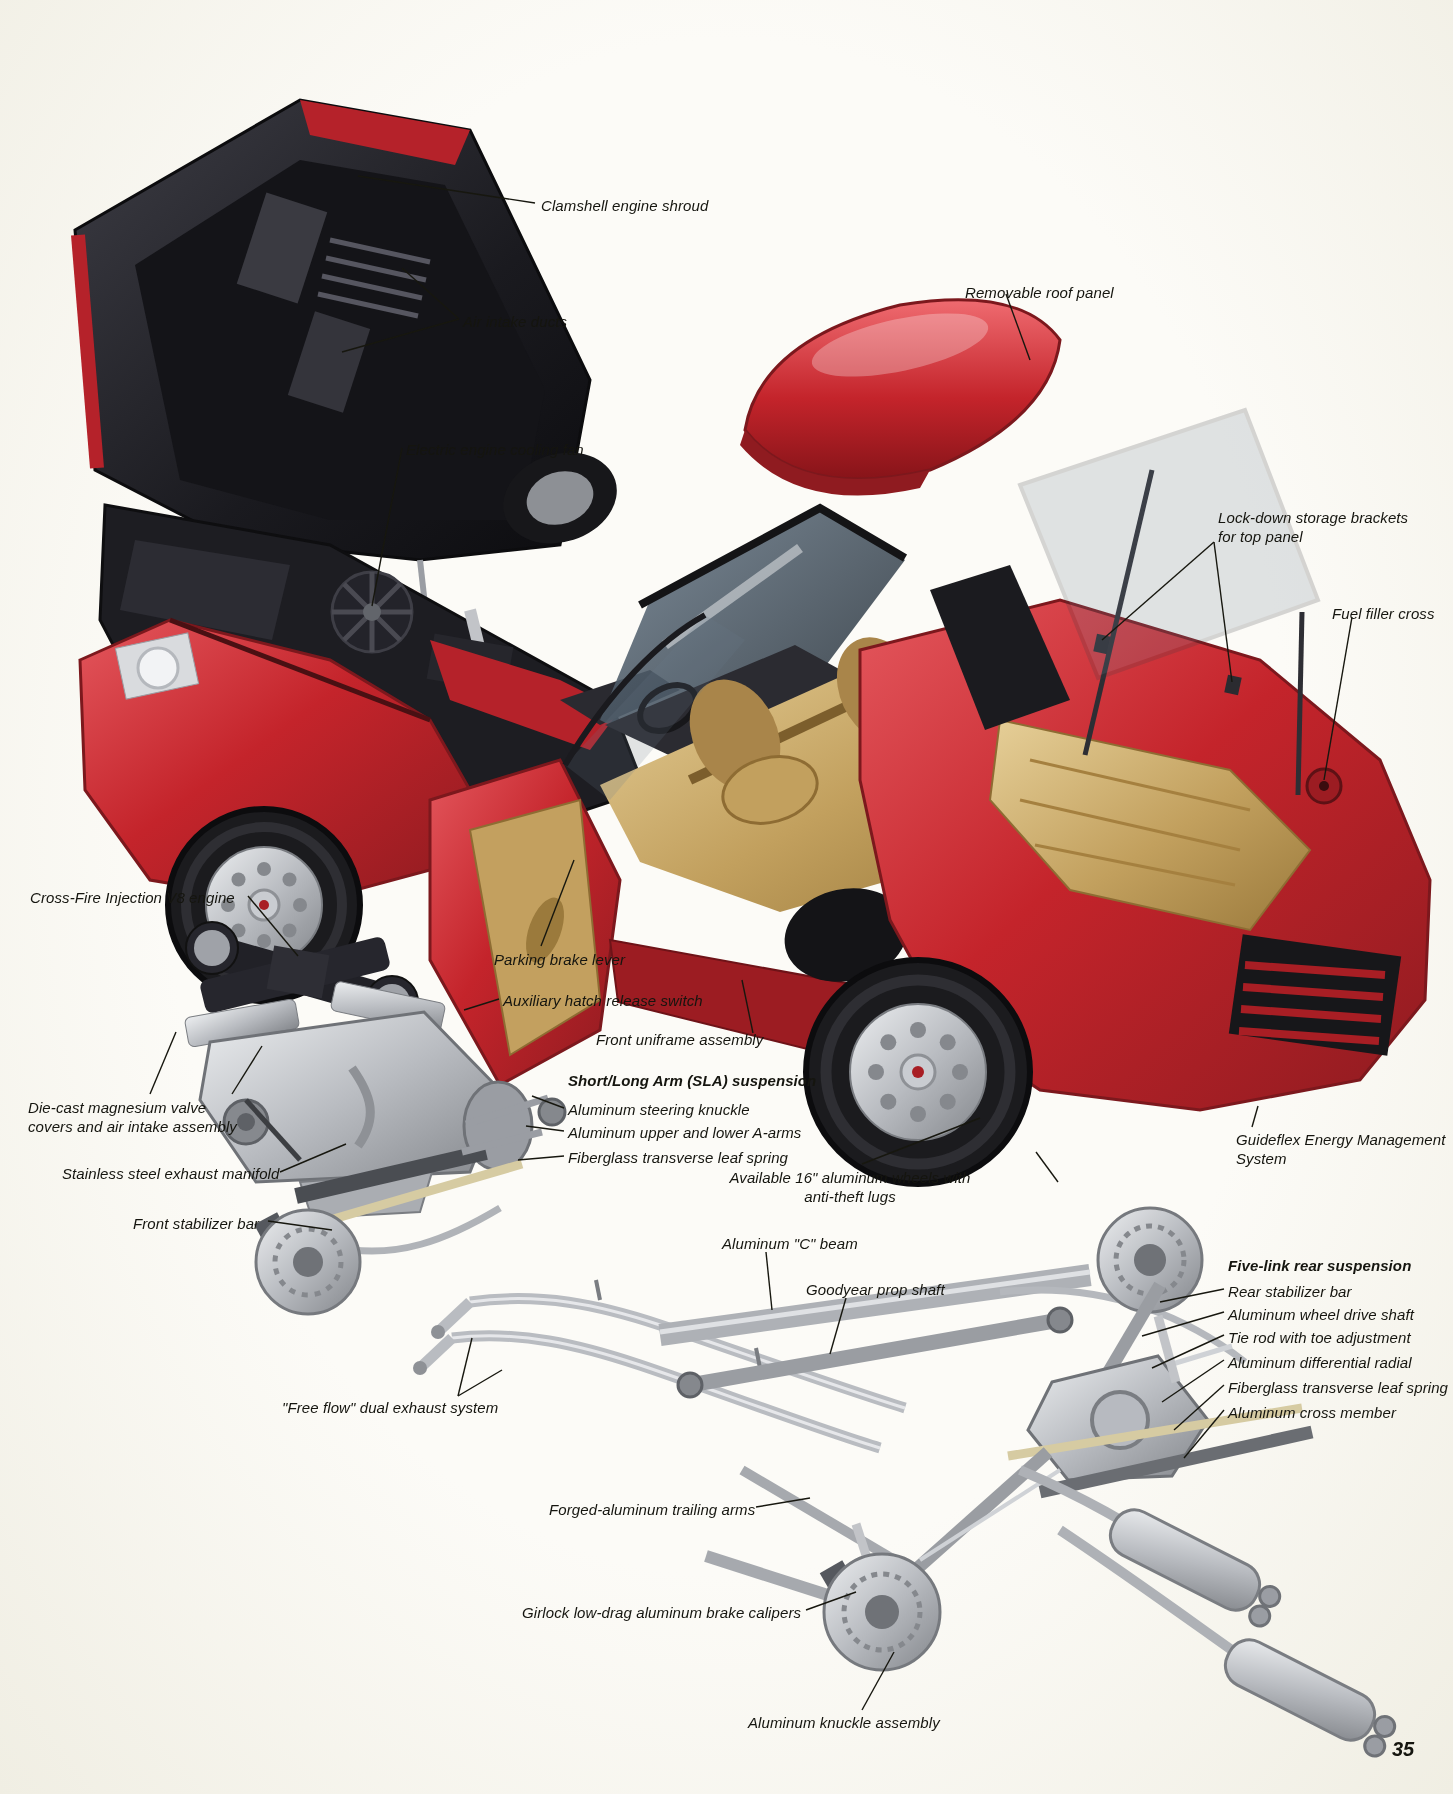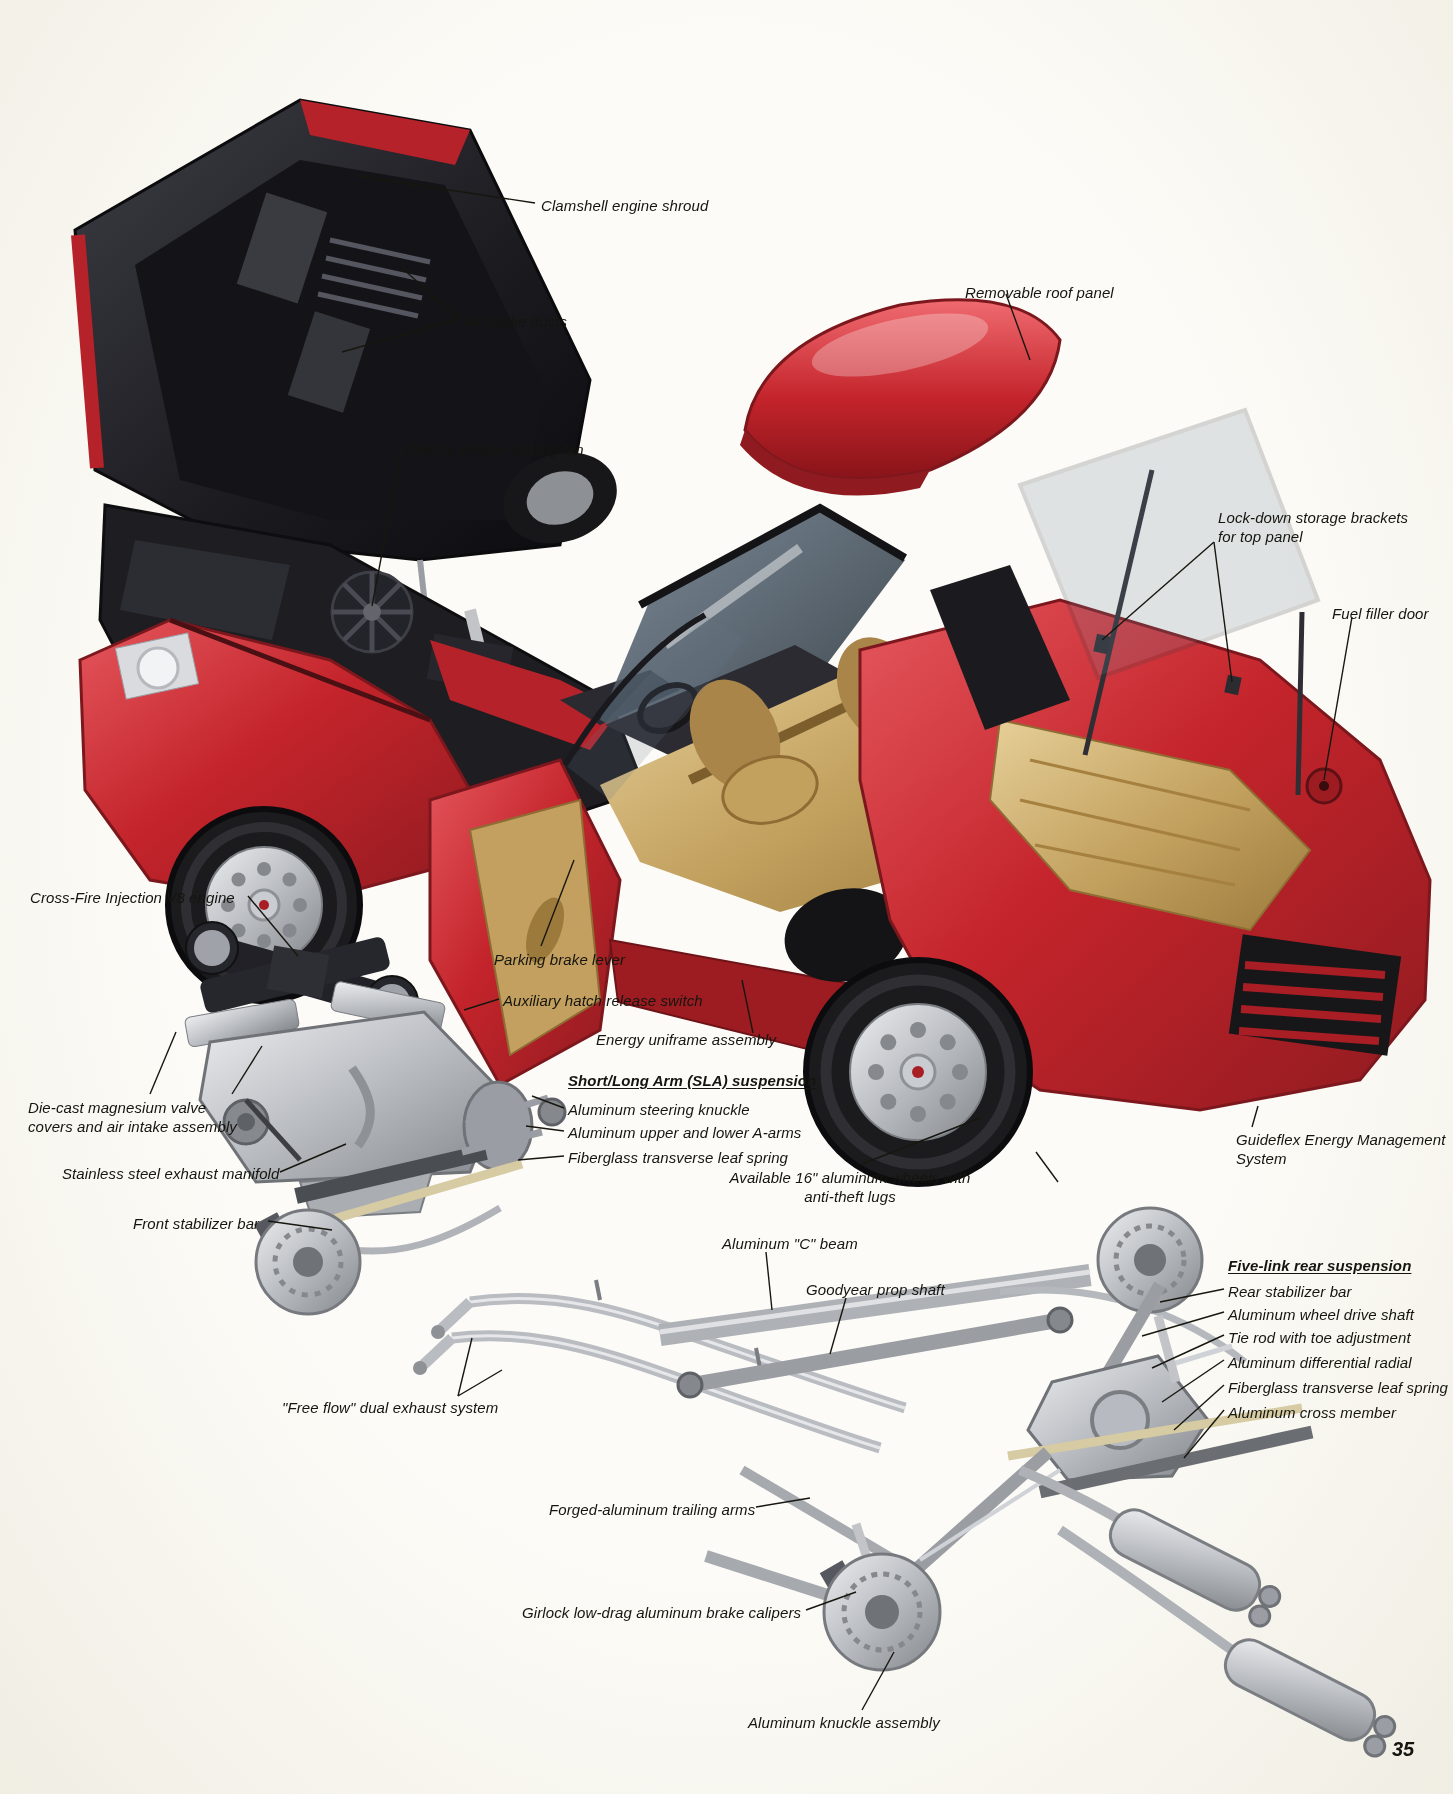--- a/index.html
+++ b/index.html
@@ -2,21 +2,21 @@
 <html><head>
 <meta charset="utf-8">
 <style>
   html,body{margin:0;padding:0;background:#d8d6cc;}
   .page{position:relative;width:1453px;height:1794px;margin:0 auto;overflow:hidden;
         background:radial-gradient(ellipse at 50% 45%, #fcfbf7 55%, #f0eee3 100%);
         font-family:"Liberation Sans", sans-serif;}
   svg.art{position:absolute;left:0;top:0;width:1453px;height:1794px;}
   .callout{position:absolute;font-style:italic;font-size:15px;line-height:1.28;
            color:#15150f;letter-spacing:.1px;white-space:pre-line;}
-  .callout.heading{font-weight:700;text-decoration:underline;text-underline-offset:2px;}
+  .callout.heading{font-weight:700;text-underline-offset:2px;}
   .callout.center{text-align:center;}
   .page-num{position:absolute;left:1392px;top:1738px;font-style:italic;font-weight:700;
             font-size:20px;color:#15150f;}
 </style>
 </head>
 <body>
 
 <div class="page">
 
 <svg class="art" viewBox="0 0 1453 1794">
@@ -322,25 +322,25 @@
     <line x1="862" y1="1710" x2="894" y2="1652"></line>
   </g>
 </svg>
 
 <div class="callout" style="left:541px;top:196px">Clamshell engine shroud</div>
 <div class="callout" style="left:463px;top:312px">Air intake ducts</div>
 <div class="callout" style="left:965px;top:283px">Removable roof panel</div>
 <div class="callout" style="left:406px;top:440px">Electric engine cooling fan</div>
 <div class="callout" style="left:1218px;top:508px">Lock-down storage brackets
 for top panel</div>
-<div class="callout" style="left:1332px;top:604px">Fuel filler door</div>
+<div class="callout" style="left:1332px;top:604px">Fuel filler cross</div>
 <div class="callout" style="left:30px;top:888px">Cross-Fire Injection V8 engine</div>
 <div class="callout" style="left:494px;top:950px">Parking brake lever</div>
 <div class="callout" style="left:503px;top:991px">Auxiliary hatch release switch</div>
-<div class="callout" style="left:596px;top:1030px">Energy uniframe assembly</div>
+<div class="callout" style="left:596px;top:1030px">Front uniframe assembly</div>
 <div class="callout heading" style="left:568px;top:1071px">Short/Long Arm (SLA) suspension</div>
 <div class="callout" style="left:568px;top:1100px">Aluminum steering knuckle</div>
 <div class="callout" style="left:568px;top:1123px">Aluminum upper and lower A-arms</div>
 <div class="callout" style="left:568px;top:1148px">Fiberglass transverse leaf spring</div>
 <div class="callout" style="left:28px;top:1098px">Die-cast magnesium valve
 covers and air intake assembly</div>
 <div class="callout" style="left:62px;top:1164px">Stainless steel exhaust manifold</div>
 <div class="callout" style="left:133px;top:1214px">Front stabilizer bar</div>
 <div class="callout center" style="left:700px;top:1168px;width:300px">Available 16" aluminum wheels with
 anti-theft lugs</div>

